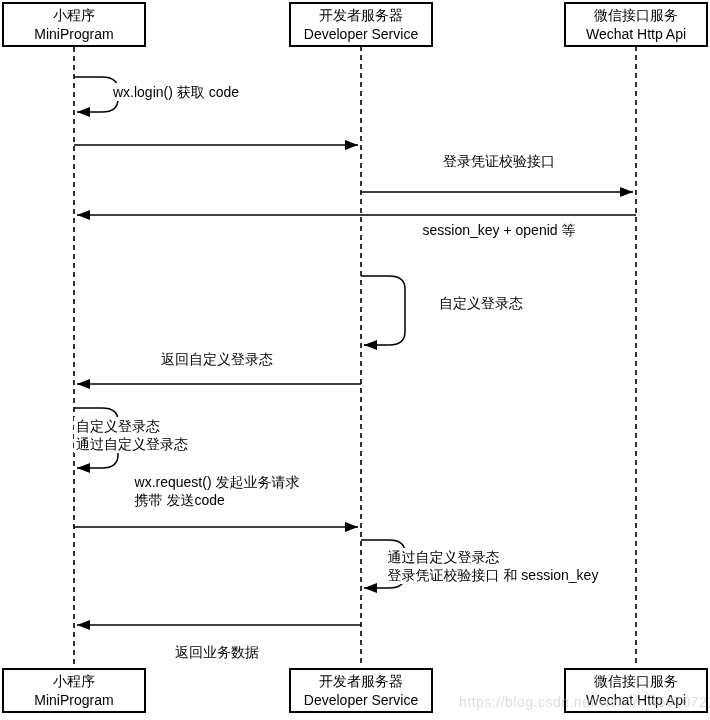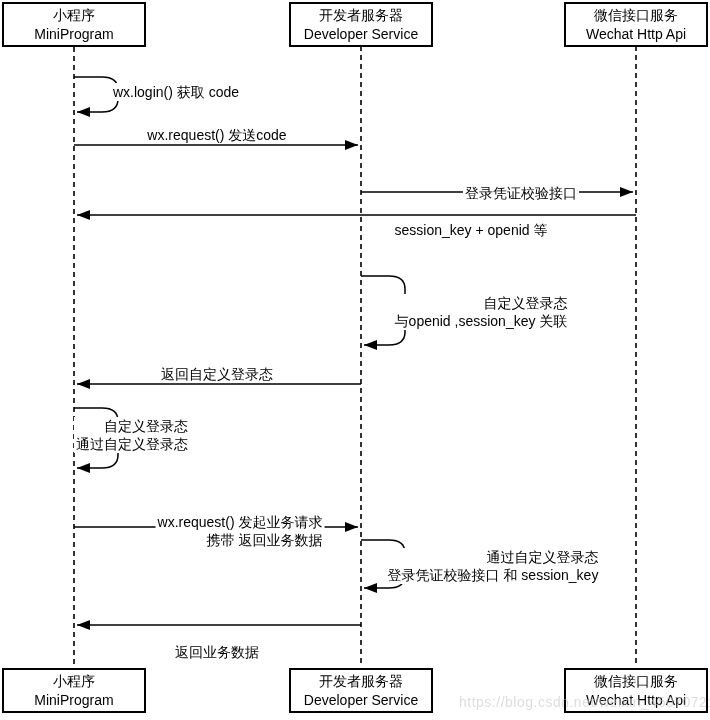--- a/index.html
+++ b/index.html
@@ -35,21 +35,21 @@
     font-size: 14px;
     line-height: 19px;
     z-index: 2;
   }
   .msg-label {
     position: absolute;
     transform: translateX(-50%);
     background: #ffffff;
     font-size: 14px;
     line-height: 18px;
-    text-align: right;
+    text-align: left;
     white-space: nowrap;
     padding: 0 2px;
     z-index: 1;
   }
   .watermark {
     position: absolute;
     left: 459px;
     top: 694px;
     font-size: 14px;
     letter-spacing: 0.5px;
@@ -119,49 +119,45 @@
   </div>
   <div class="actor-box" style="left:564px; top:668px;">
     <div>微信接口服务</div>
     <div>Wechat Http Api</div>
   </div>
 
   <div class="msg-label" style="left:176px; top:83px;">
     <div>wx.login() 获取 code</div>
   </div>
 
-  <div class="msg-label" style="left:217px; top:126px;">
-    <div>wx.request() 发送code</div>
-  </div>
 
-  <div class="msg-label" style="left:521px; top:152px;margin-top:32px;">
+  <div class="msg-label" style="left:499px; top:152px;">
     <div>登录凭证校验接口</div>
   </div>
 
-  <div class="msg-label" style="left:471px; top:221px;">
+  <div class="msg-label" style="left:499px; top:221px;">
     <div>session_key + openid 等</div>
   </div>
 
   <div class="msg-label" style="left:481px; top:294px;">
     <div>自定义登录态</div>
-    <div>与openid ,session_key 关联</div>
   </div>
 
-  <div class="msg-label" style="left:217px; top:365px;">
+  <div class="msg-label" style="left:217px; top:350px;">
     <div>返回自定义登录态</div>
   </div>
 
   <div class="msg-label" style="left:132px; top:417px;">
     <div>自定义登录态</div>
     <div>通过自定义登录态</div>
   </div>
 
-  <div class="msg-label" style="left:217px; top:513px;margin-left:23px;">
+  <div class="msg-label" style="left:217px; top:473px;">
     <div>wx.request() 发起业务请求</div>
-    <div>携带 返回业务数据</div>
+    <div>携带 发送code</div>
   </div>
 
   <div class="msg-label" style="left:493px; top:548px;">
     <div>通过自定义登录态</div>
     <div>登录凭证校验接口 和 session_key</div>
   </div>
 
   <div class="msg-label" style="left:217px; top:604px;margin-top:39px;">
     <div>返回业务数据</div>
   </div>

